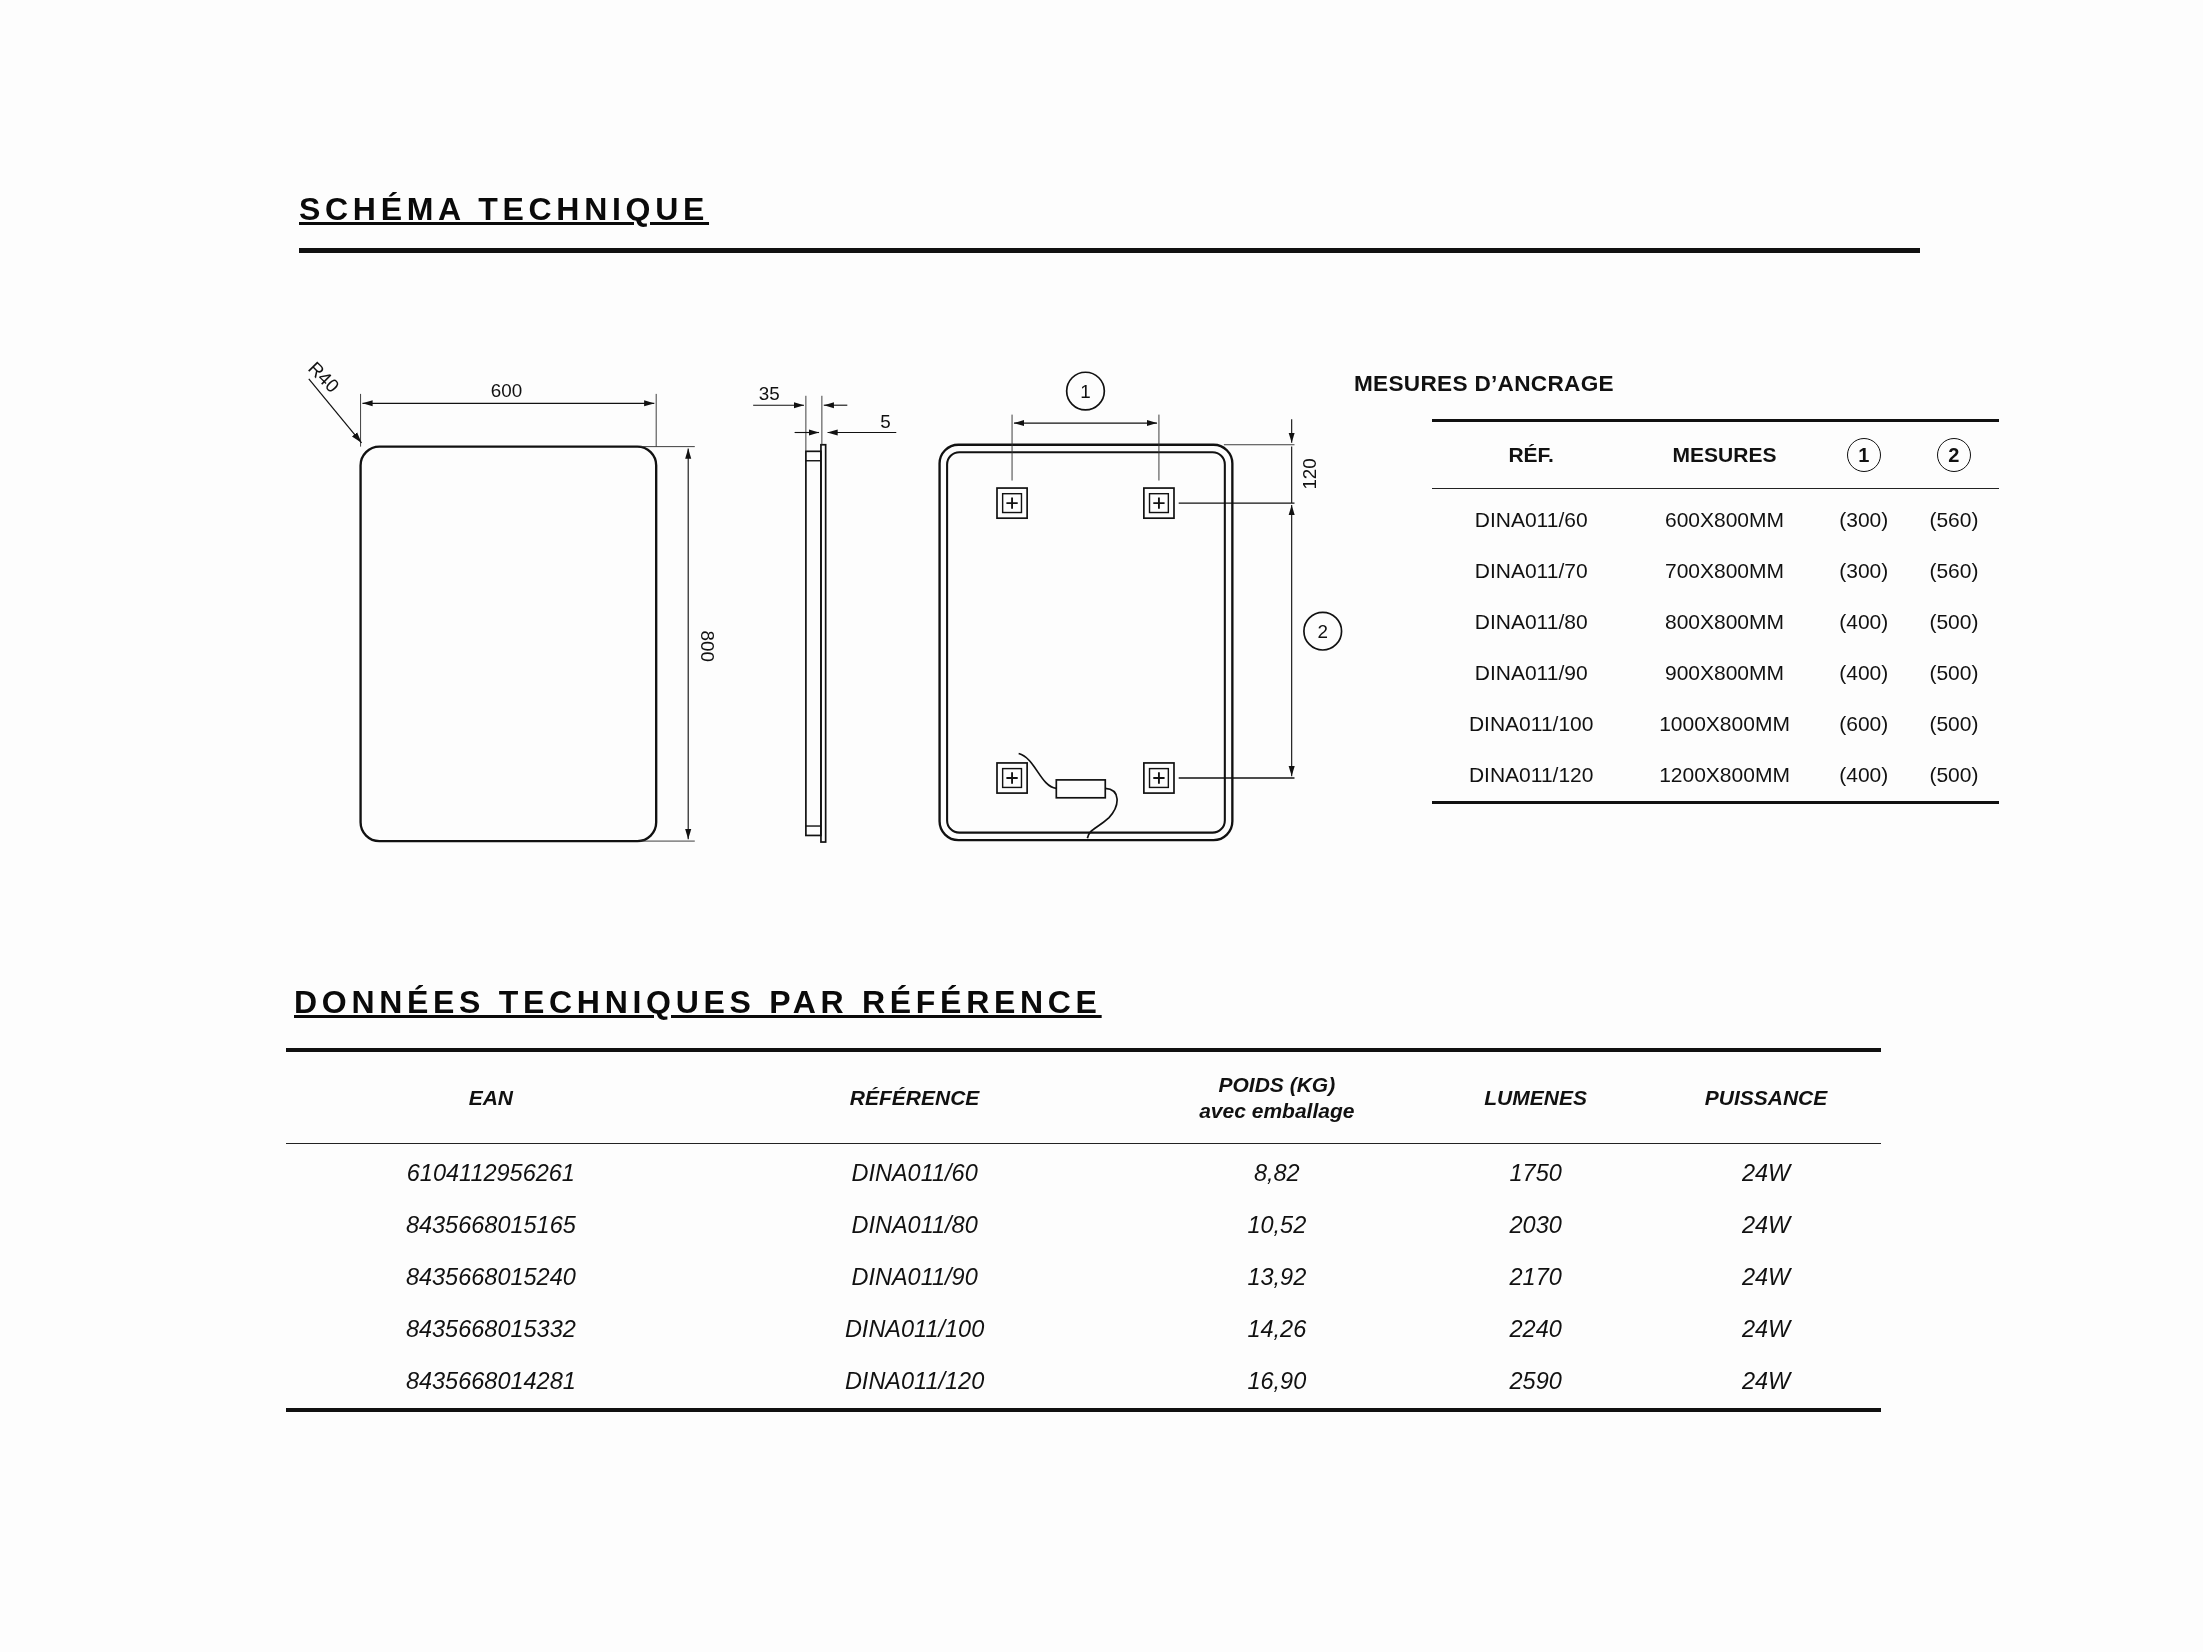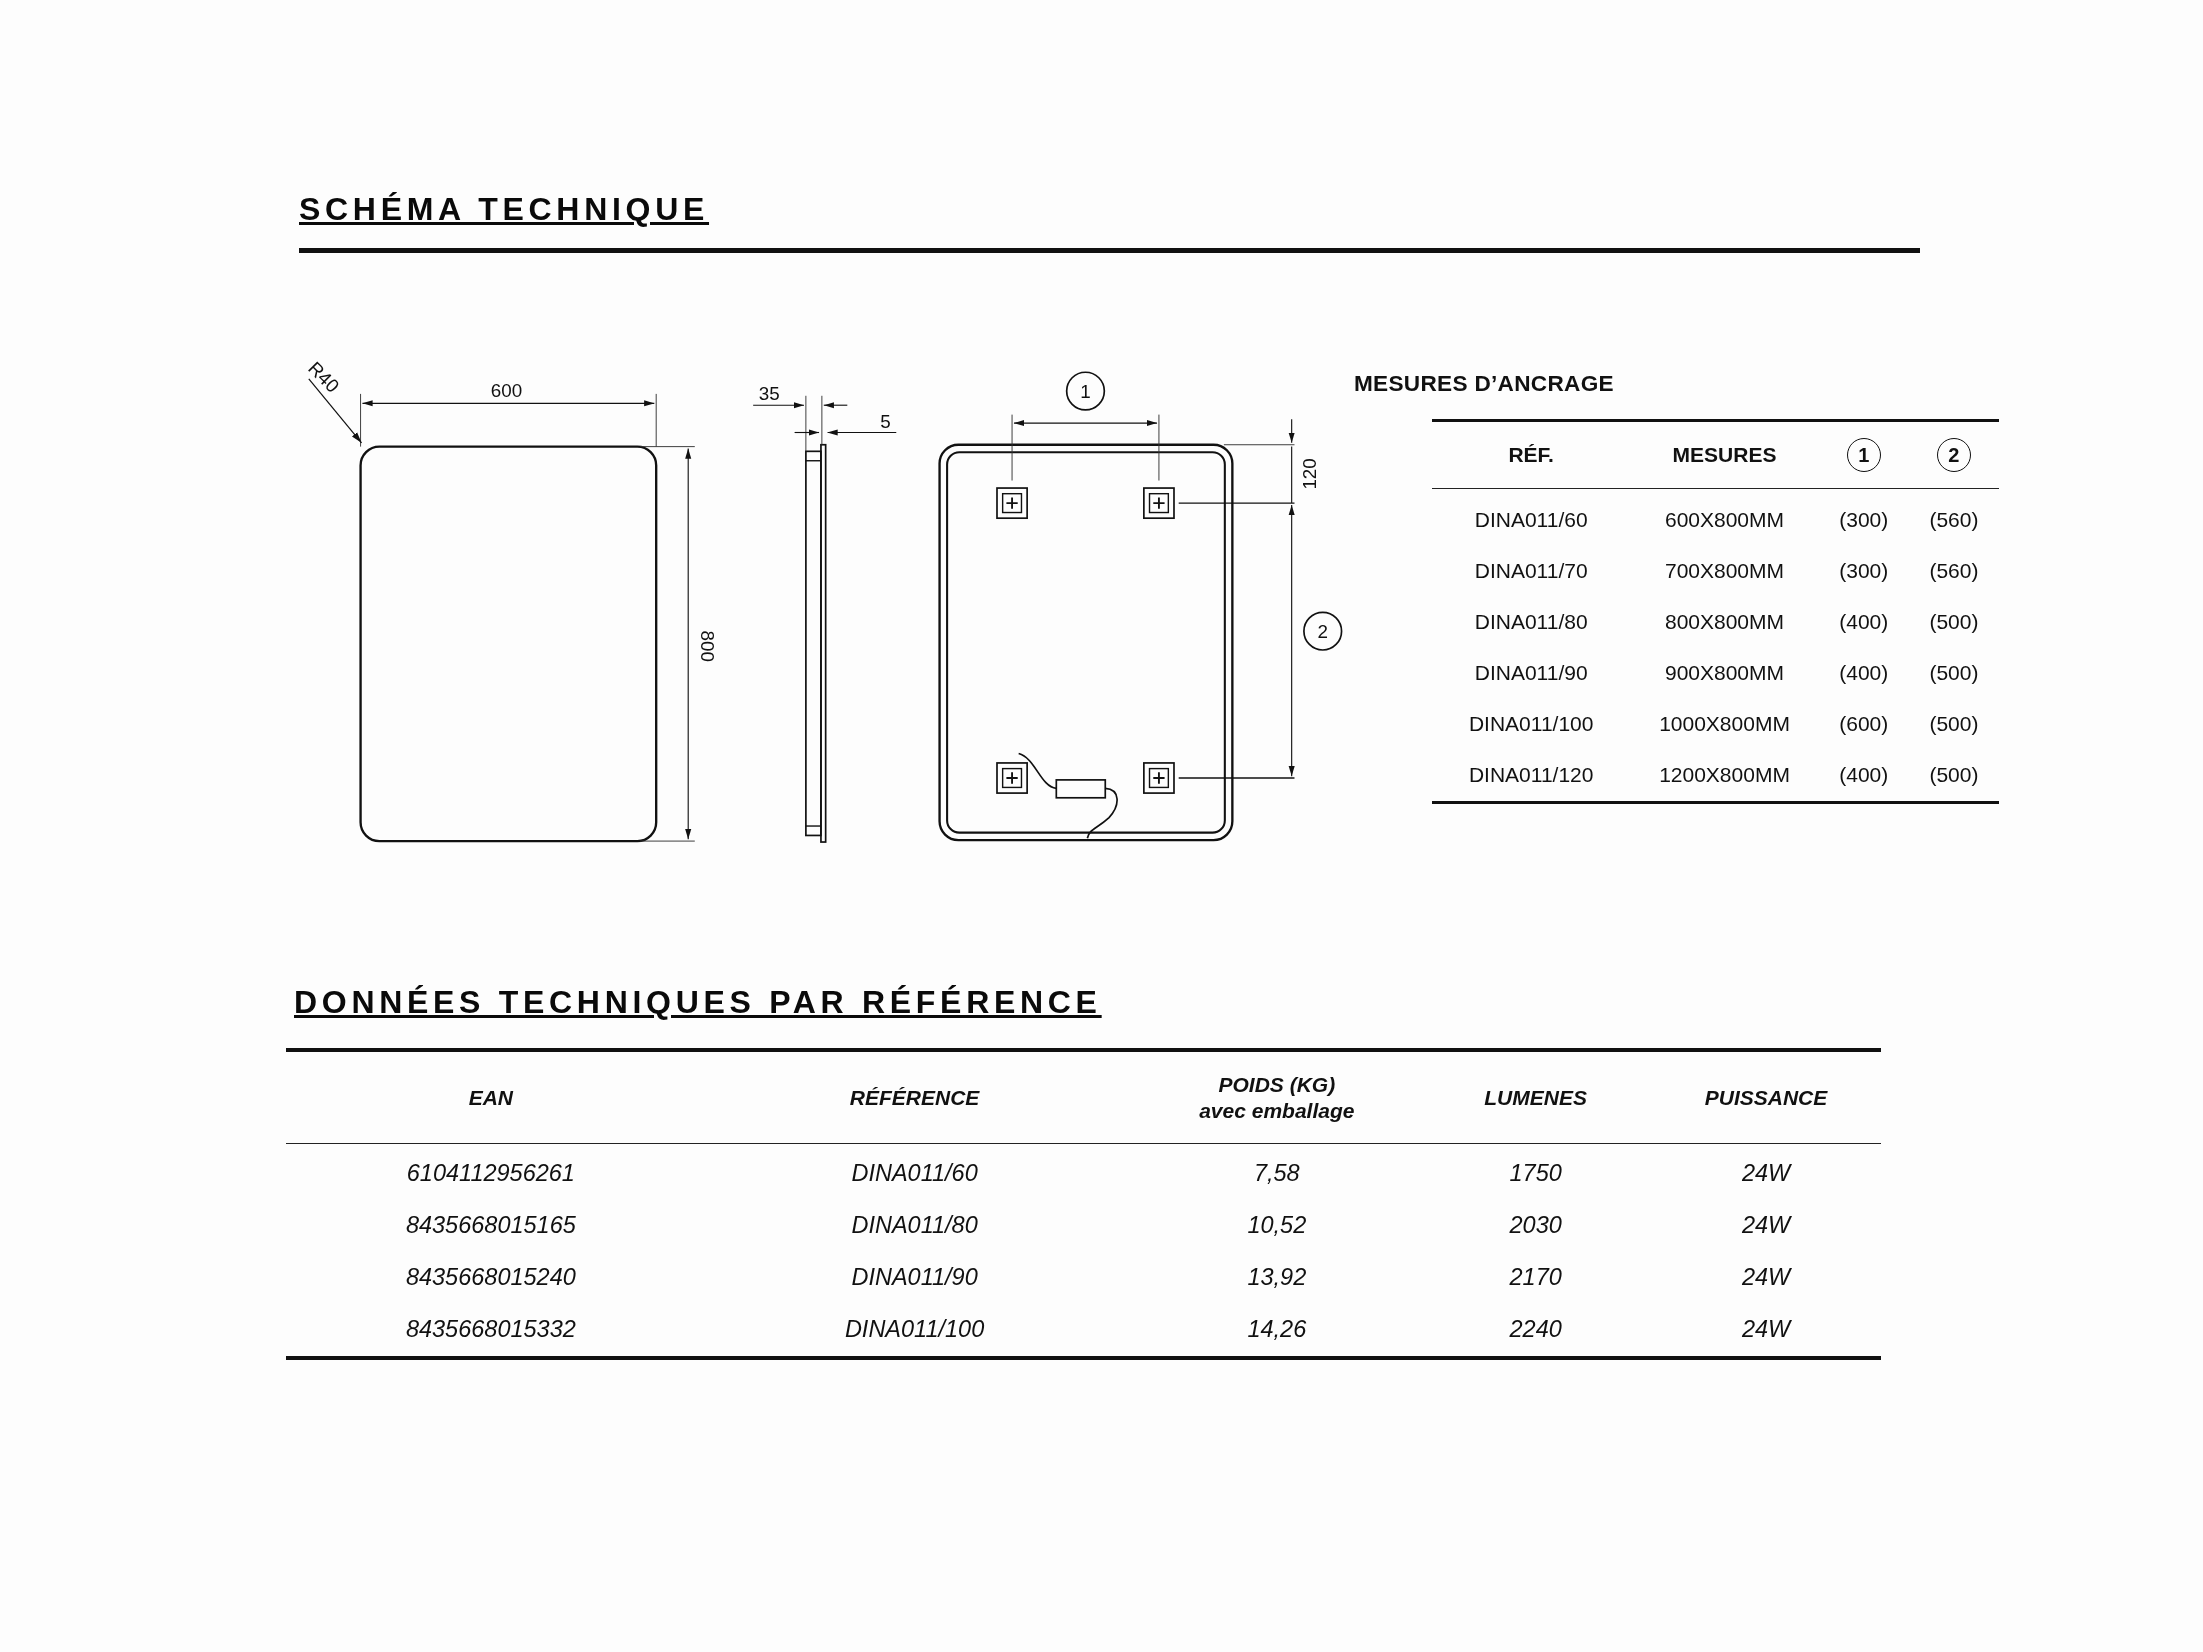--- a/index.html
+++ b/index.html
@@ -178,21 +178,21 @@
         <span>avec emballage</span>
       </th>
       <th style="width:231px">LUMENES</th>
       <th style="width:230px">PUISSANCE</th>
     </tr>
   </thead>
   <tbody id="ref-body">
       <tr>
         <td>6104112956261</td>
         <td>DINA011/60</td>
-        <td>7,58</td>
+        <td>8,82</td>
         <td>1750</td>
         <td>24W</td>
       </tr>
       <tr>
         <td>8435668015165</td>
         <td>DINA011/80</td>
         <td>10,52</td>
         <td>2030</td>
         <td>24W</td>
       </tr>
@@ -203,15 +203,22 @@
         <td>2170</td>
         <td>24W</td>
       </tr>
       <tr>
         <td>8435668015332</td>
         <td>DINA011/100</td>
         <td>14,26</td>
         <td>2240</td>
         <td>24W</td>
       </tr>
+      <tr>
+        <td>8435668014281</td>
+        <td>DINA011/120</td>
+        <td>16,90</td>
+        <td>2590</td>
+        <td>24W</td>
+      </tr>
     </tbody>
 </table>
 
 
 </body></html>

